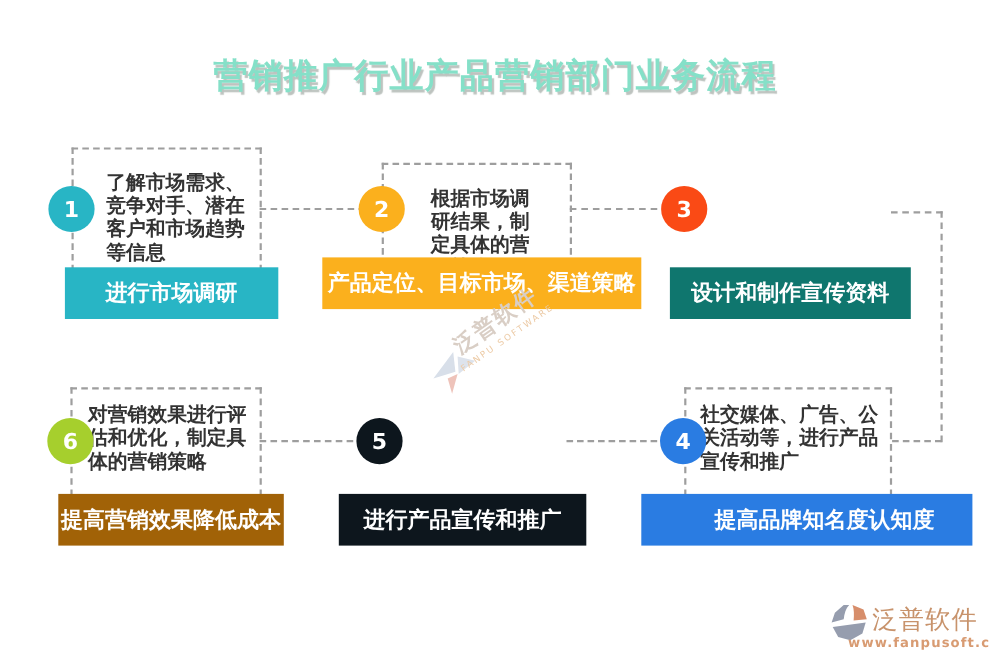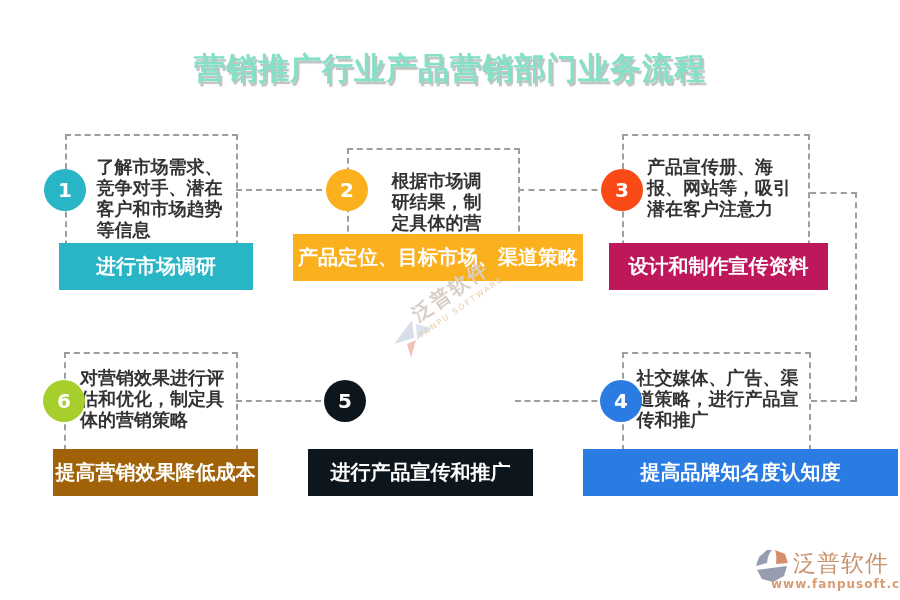--- a/index.html
+++ b/index.html
@@ -74,35 +74,32 @@
   <div class="bar" style="left: 59px; top: 243px; width: 194px; background-color: rgb(40, 181, 197);">进行市场调研</div>
 
   <div class="box" style="left:347px;top:148px;width:173px;height:132px;padding-top:20px;">
     <span class="desc" style="width:104px;">根据市场调研结果，制定具体的营销策略</span>
   </div>
   <div class="circle" style="left: 326px; top: 169px; background-color: rgb(251, 176, 29);">
     <span>2</span>
   </div>
   <div class="bar" style="left: 293px; top: 234px; width: 290px; background-color: rgb(251, 176, 29);">产品定位、目标市场、渠道策略</div>
 
-  <div class="box" style="left:622px;top:134px;width:188px;height:132px;padding-top:20px;">
-    <span class="desc" style="width:158px;">产品宣传册、海报、网站等，吸引潜在客户注意力</span>
-  </div>
   <div class="circle" style="left: 601px; top: 169px; background-color: rgb(250, 74, 21);">
     <span>3</span>
   </div>
-  <div class="bar" style="left: 609px; top: 243px; width: 219px; background-color: #be185d;">设计和制作宣传资料</div>
+  <div class="bar" style="left: 609px; top: 243px; width: 219px; background-color: #0f766e;">设计和制作宣传资料</div>
 
   <div class="box" style="left:622px;top:352px;width:189px;height:130px;padding-top:13px;">
-    <span class="desc" style="width:172px;margin-left:12px;">社交媒体、广告、渠道策略，进行产品宣传和推广</span>
+    <span class="desc" style="width:172px;margin-left:12px;">社交媒体、广告、公关活动等，进行产品宣传和推广</span>
   </div>
   <div class="circle" style="left: 600px; top: 380px; background-color: rgb(42, 124, 226);">
     <span>4</span>
   </div>
-  <div class="bar" style="left: 583px; top: 449px; width: 315px; background-color: rgb(42, 124, 226);">提高品牌知名度认知度</div>
+  <div class="bar" style="left: 583px; top: 449px; width: 269px; background-color: rgb(42, 124, 226); padding-left: 32px;">提高品牌知名度认知度</div>
 
   <div class="circle" style="left: 324px; top: 380px; background-color: rgb(13, 22, 29);">
     <span>5</span>
   </div>
   <div class="bar" style="left: 308px; top: 449px; width: 225px; background-color: rgb(13, 22, 29);">进行产品宣传和推广</div>
 
   <div class="box" style="left:64px;top:352px;width:174px;height:130px;padding-top:13px;">
     <span class="desc" style="width:160px;margin-left:14px;">对营销效果进行评估和优化，制定具体的营销策略</span>
   </div>
   <div class="circle" style="left: 43px; top: 380px; background-color: rgb(166, 207, 45);">

